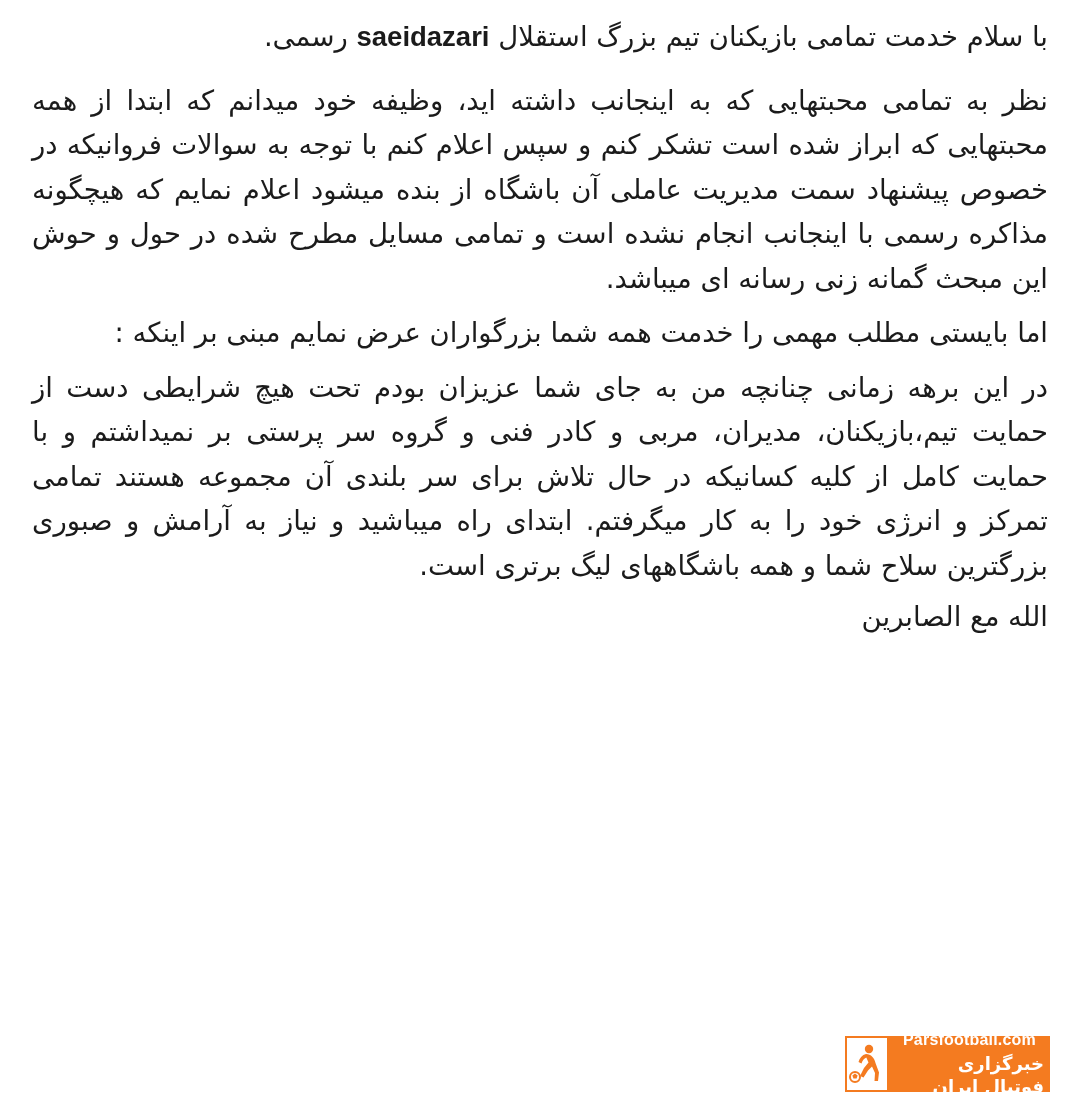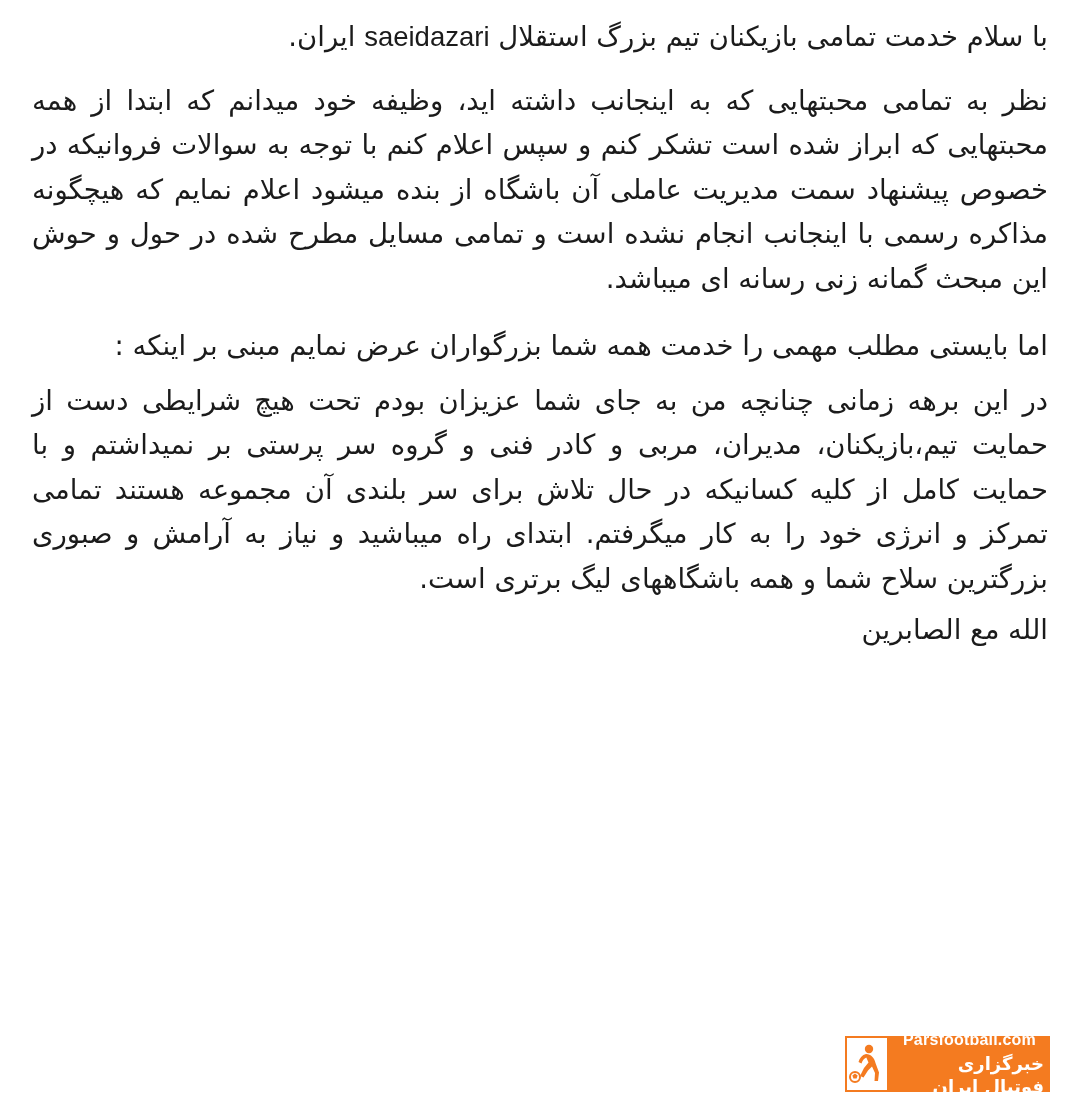--- a/index.html
+++ b/index.html
@@ -29,28 +29,29 @@
     line-height: 1.62;
     letter-spacing: 0;
   }
   .para {
     margin: 0 0 6px 0;
     direction: rtl;
     unicode-bidi: isolate;
   }
   .para.p1 { text-align: right; }
   .para.p2 { text-align: justify; margin-top: 18px; }
-  .para.p3 { text-align: justify; margin-top: 23px; }
+  .para.p3 { text-align: justify; margin-top: 10px; }
   .para.p4 { text-align: justify; margin-top: 10px; }
   .para.p5 { margin-top: 2px; }
   .latin {
     direction: ltr;
     unicode-bidi: embed;
     display: inline-block;
     font-family: "Liberation Sans", "DejaVu Sans", sans-serif;
+    font-weight: bold;
   }
 
   
   .watermark {
     position: absolute;
     left: 845px;
     top: 1036px;
     width: 205px;
     height: 56px;
     display: flex;
@@ -96,21 +97,21 @@
   }
   .wm-badge svg { display: block; }
 </style>
 </head>
 <body>
 
 <div class="page">
 
   <div class="doc">
 
-    <p class="para p1"><span>با سلام خدمت تمامی بازیکنان تیم بزرگ استقلال </span><span class="latin">saeidazari</span><span> ایران.</span></p>
+    <p class="para p1"><span>با سلام خدمت تمامی بازیکنان تیم بزرگ استقلال </span><span class="latin">saeidazari</span><span> رسمی.</span></p>
 
     <p class="para p2">نظر به تمامی محبتهایی که به اینجانب داشته اید، وظیفه خود میدانم که ابتدا از همه محبتهایی که ابراز شده است تشکر کنم و سپس اعلام کنم با توجه به  سوالات فروانیکه در خصوص پیشنهاد سمت مدیریت عاملی آن باشگاه از بنده میشود اعلام نمایم که هیچگونه مذاکره رسمی با اینجانب انجام نشده است و تمامی مسایل مطرح شده در حول و حوش این مبحث گمانه زنی رسانه ای میباشد.</p>
 
     <p class="para p3">اما بایستی مطلب مهمی را خدمت همه شما بزرگواران عرض نمایم مبنی بر اینکه :</p>
 
     <p class="para p4">در این برهه زمانی چنانچه من به جای شما عزیزان بودم تحت هیچ شرایطی دست از حمایت تیم،بازیکنان، مدیران، مربی و کادر فنی و گروه سر پرستی بر نمیداشتم  و با حمایت کامل از  کلیه کسانیکه در حال تلاش برای سر بلندی  آن مجموعه  هستند تمامی تمرکز و انرژی خود را به کار میگرفتم. ابتدای راه میباشید و نیاز به آرامش و صبوری بزرگترین سلاح شما و همه باشگاههای لیگ برتری است.</p>
 
     <p class="para p5">الله مع الصابرین</p>
 
   </div>

